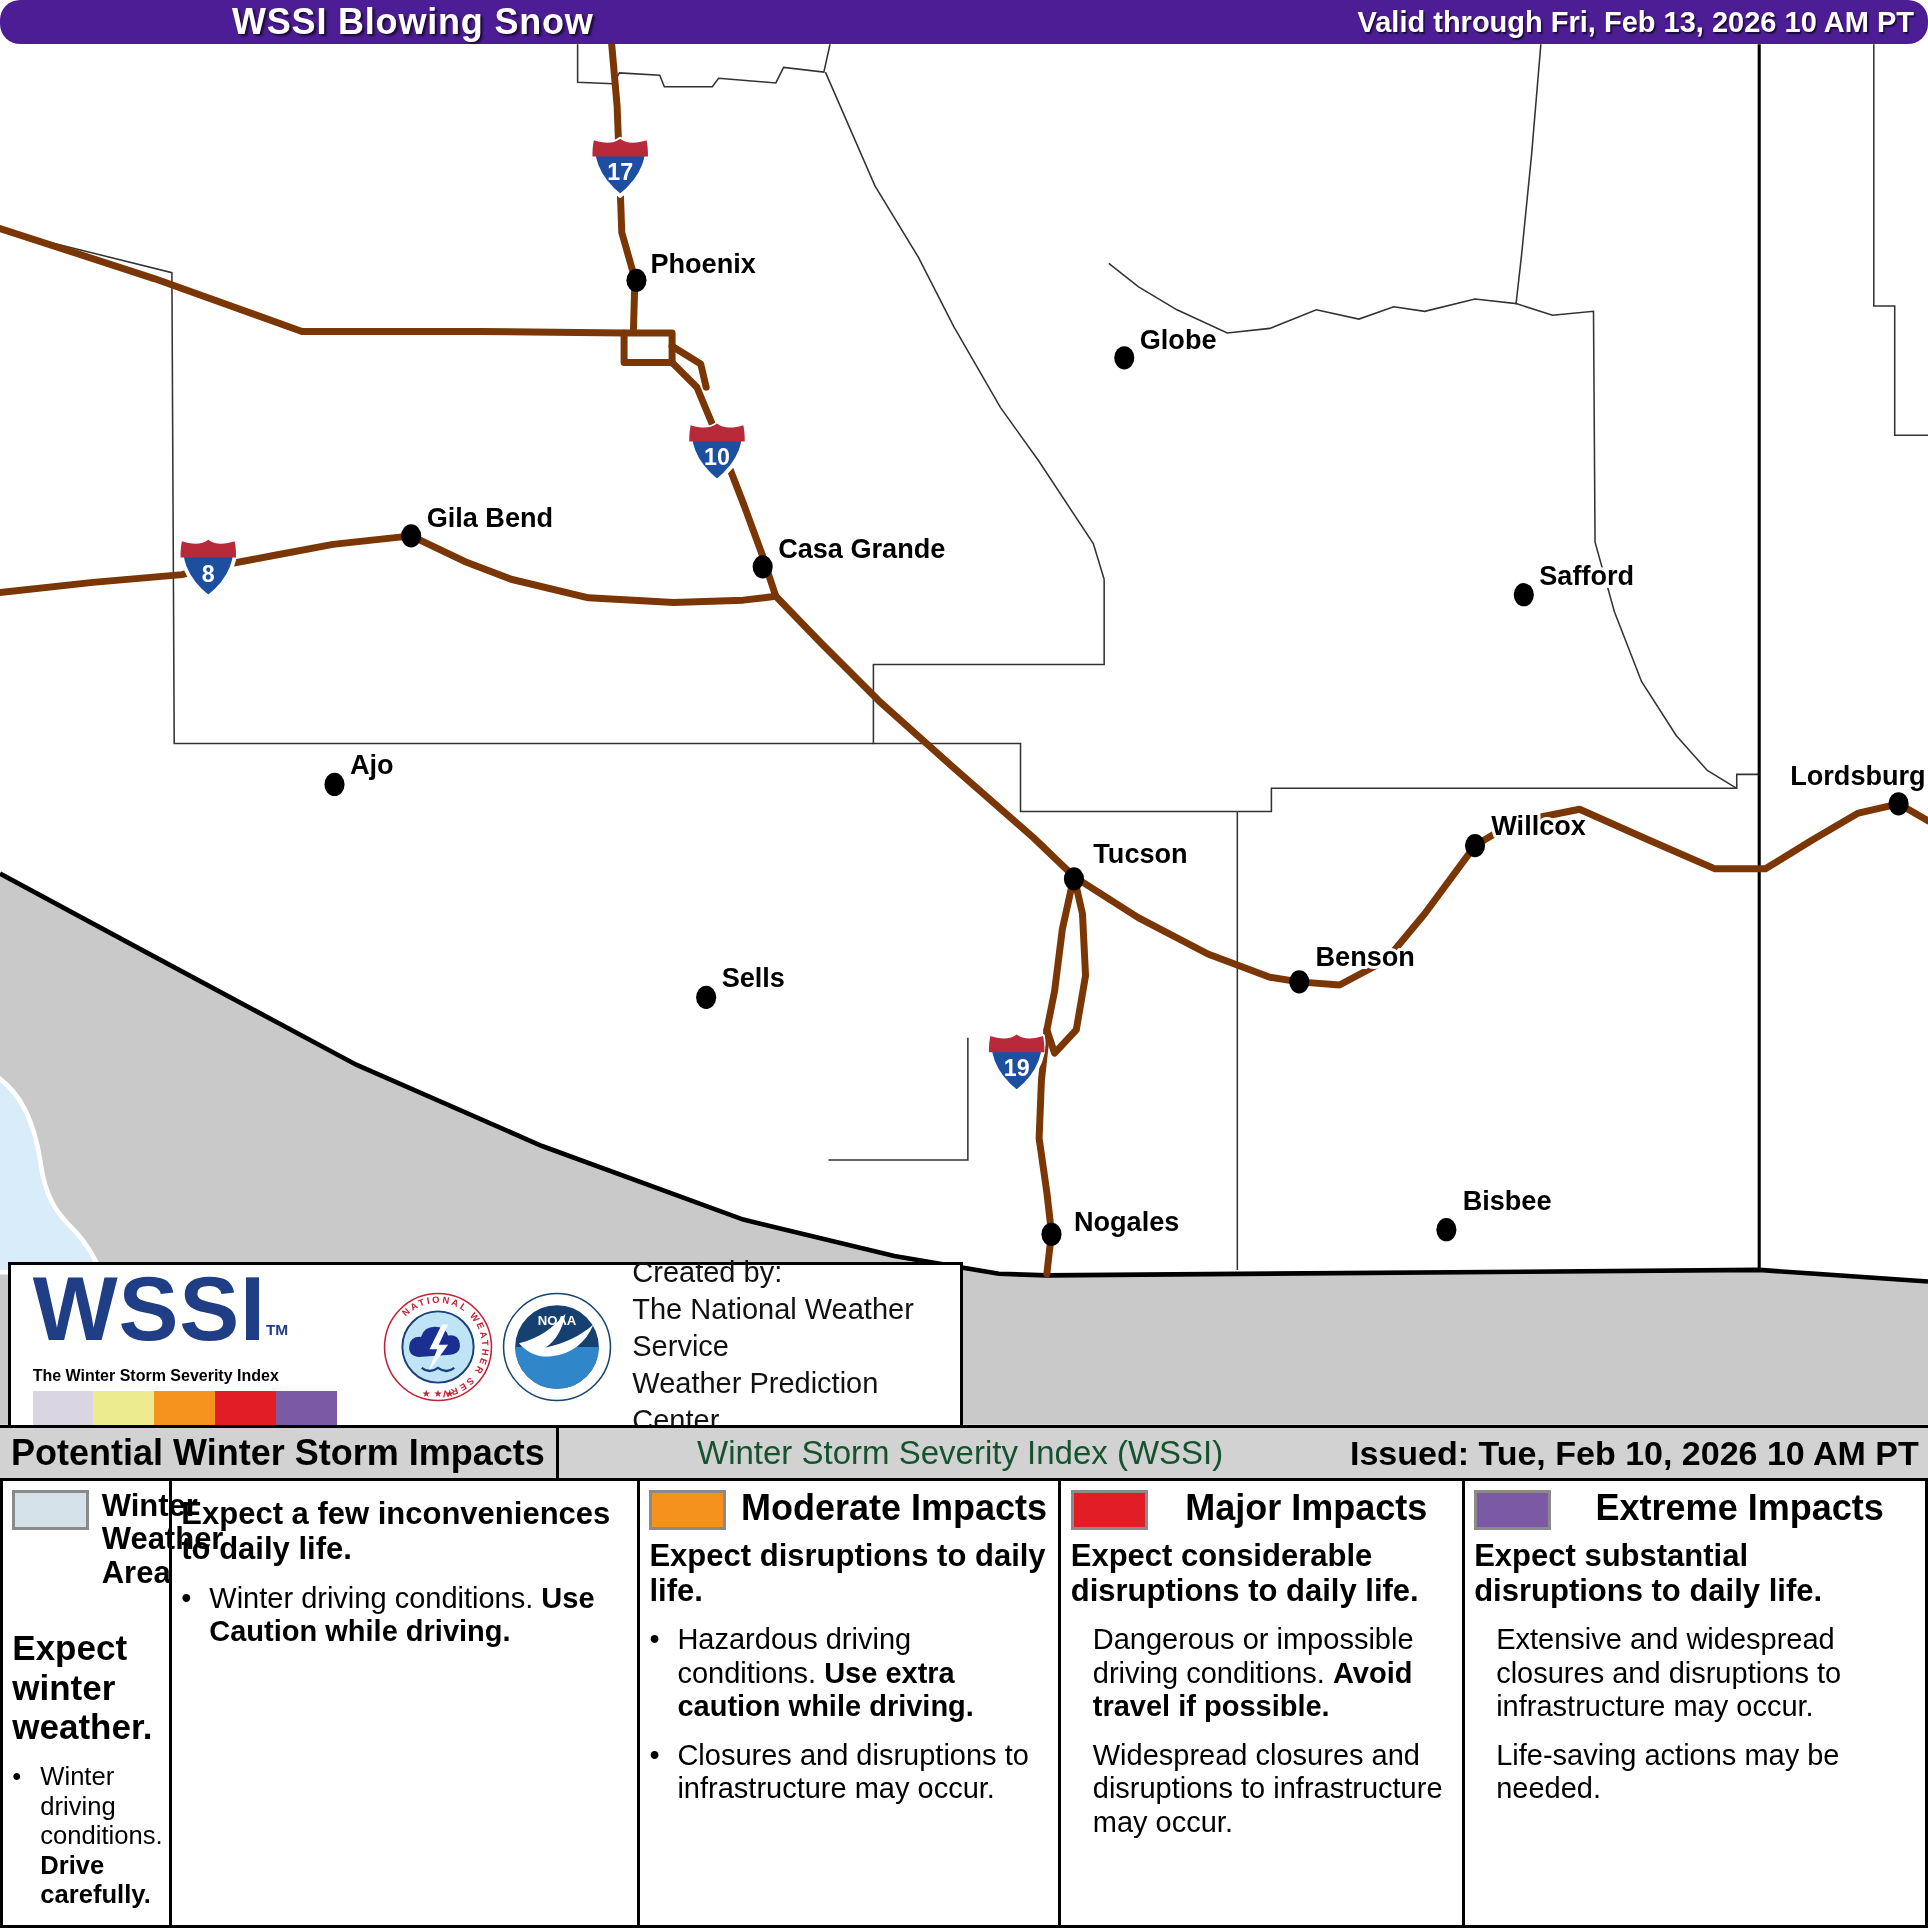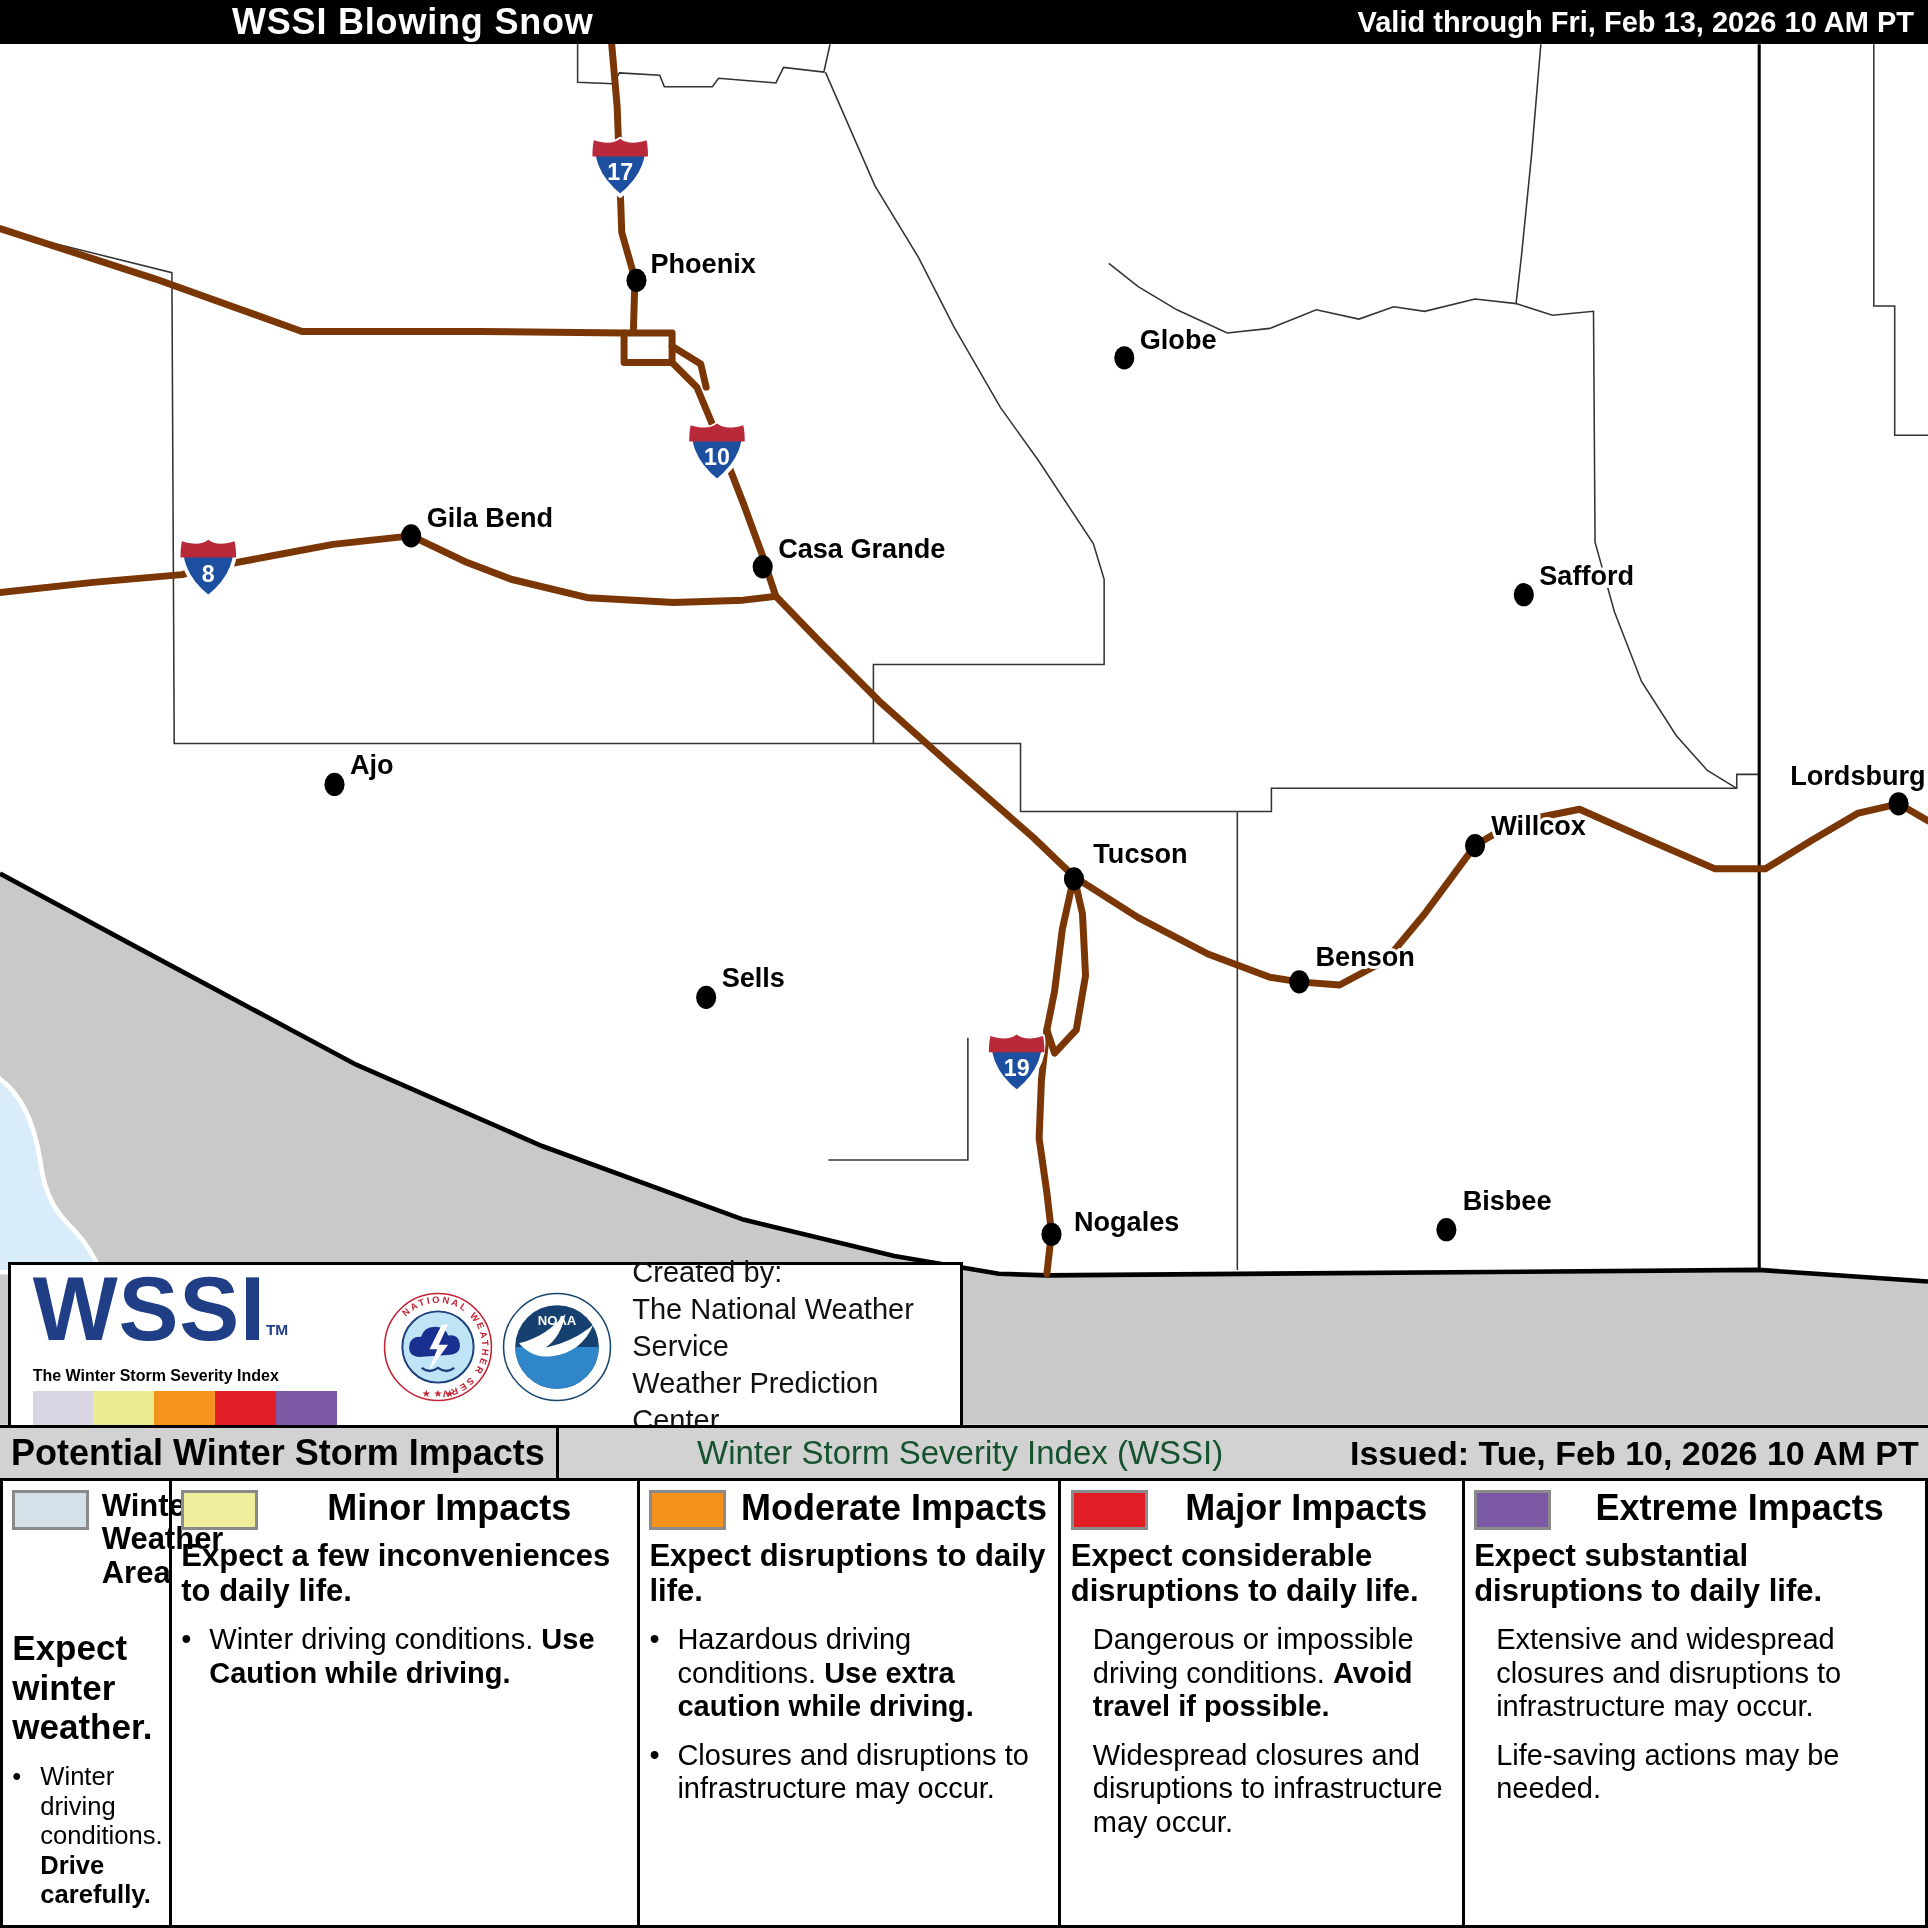--- a/index.html
+++ b/index.html
@@ -1,20 +1,20 @@
 <!DOCTYPE html>
 <html style="font-size:12.4px"><head>
 <meta charset="utf-8">
 <style>
   html,body{margin:0;padding:0;background:#fff;}
   .page{position:relative;width:1928px;height:1928px;overflow:hidden;background:#fff;
         font-family:"Liberation Sans",sans-serif;}
   
-  .titlebar{position:absolute;left:0;top:0;width:1928px;height:44px;background:#000000;
-            display:flex;align-items:center;justify-content:space-between;}
+  .titlebar{position:absolute;left:0;top:0;width:1928px;height:44px;background:#4c1d95;
+            display:flex;align-items:center;justify-content:space-between;border-radius:20px;}
   .titlebar .ttl{margin-left:232px;color:#fff;font-size:36px;font-weight:bold;
                  text-shadow:2.3px 2.3px 2.3px rgba(0,0,0,.65);letter-spacing:0.8px;}
   .titlebar .valid{margin-right:14px;color:#fff;font-size:29px;font-weight:600;
                    text-shadow:1.5px 1.5px 1.5px rgba(0,0,0,.65);}
   
   svg.map{position:absolute;left:0;top:44px;width:1928px;height:1381px;display:block;}
   .city-label{font-family:"Liberation Sans",sans-serif;font-weight:bold;font-size:35px;
               fill:#000;stroke:#fff;stroke-width:8px;paint-order:stroke;stroke-linejoin:round;}
   .shield-num{font-family:"Liberation Sans",sans-serif;font-weight:bold;font-size:30px;
               fill:#fff;text-anchor:middle;}
@@ -238,24 +238,20 @@
           <div class="swatch" style="background: rgb(212, 225, 233);"></div>
           <div class="heading">Winter Weather Area</div>
         </div>
         <div class="lead">Expect winter weather.</div>
         <div class="item">
           <span class="mk">•</span>
           <span><span>Winter driving conditions. </span><span class="b">Drive carefully.</span></span>
         </div>
       </div>
       <div class="lcol" style="width: 470px;">
-        <div class="head">
-          <div class="swatch" style="background: rgb(240, 238, 156);"></div>
-          <div class="heading">Minor Impacts</div>
-        </div>
         <div class="lead">Expect a few inconveniences to daily life.</div>
         <div class="item">
           <span class="mk">•</span>
           <span><span>Winter driving conditions. </span><span class="b">Use Caution while driving.</span></span>
         </div>
       </div>
       <div class="lcol" style="width: 423px;">
         <div class="head">
           <div class="swatch" style="background: rgb(245, 146, 30);"></div>
           <div class="heading">Moderate Impacts</div>

